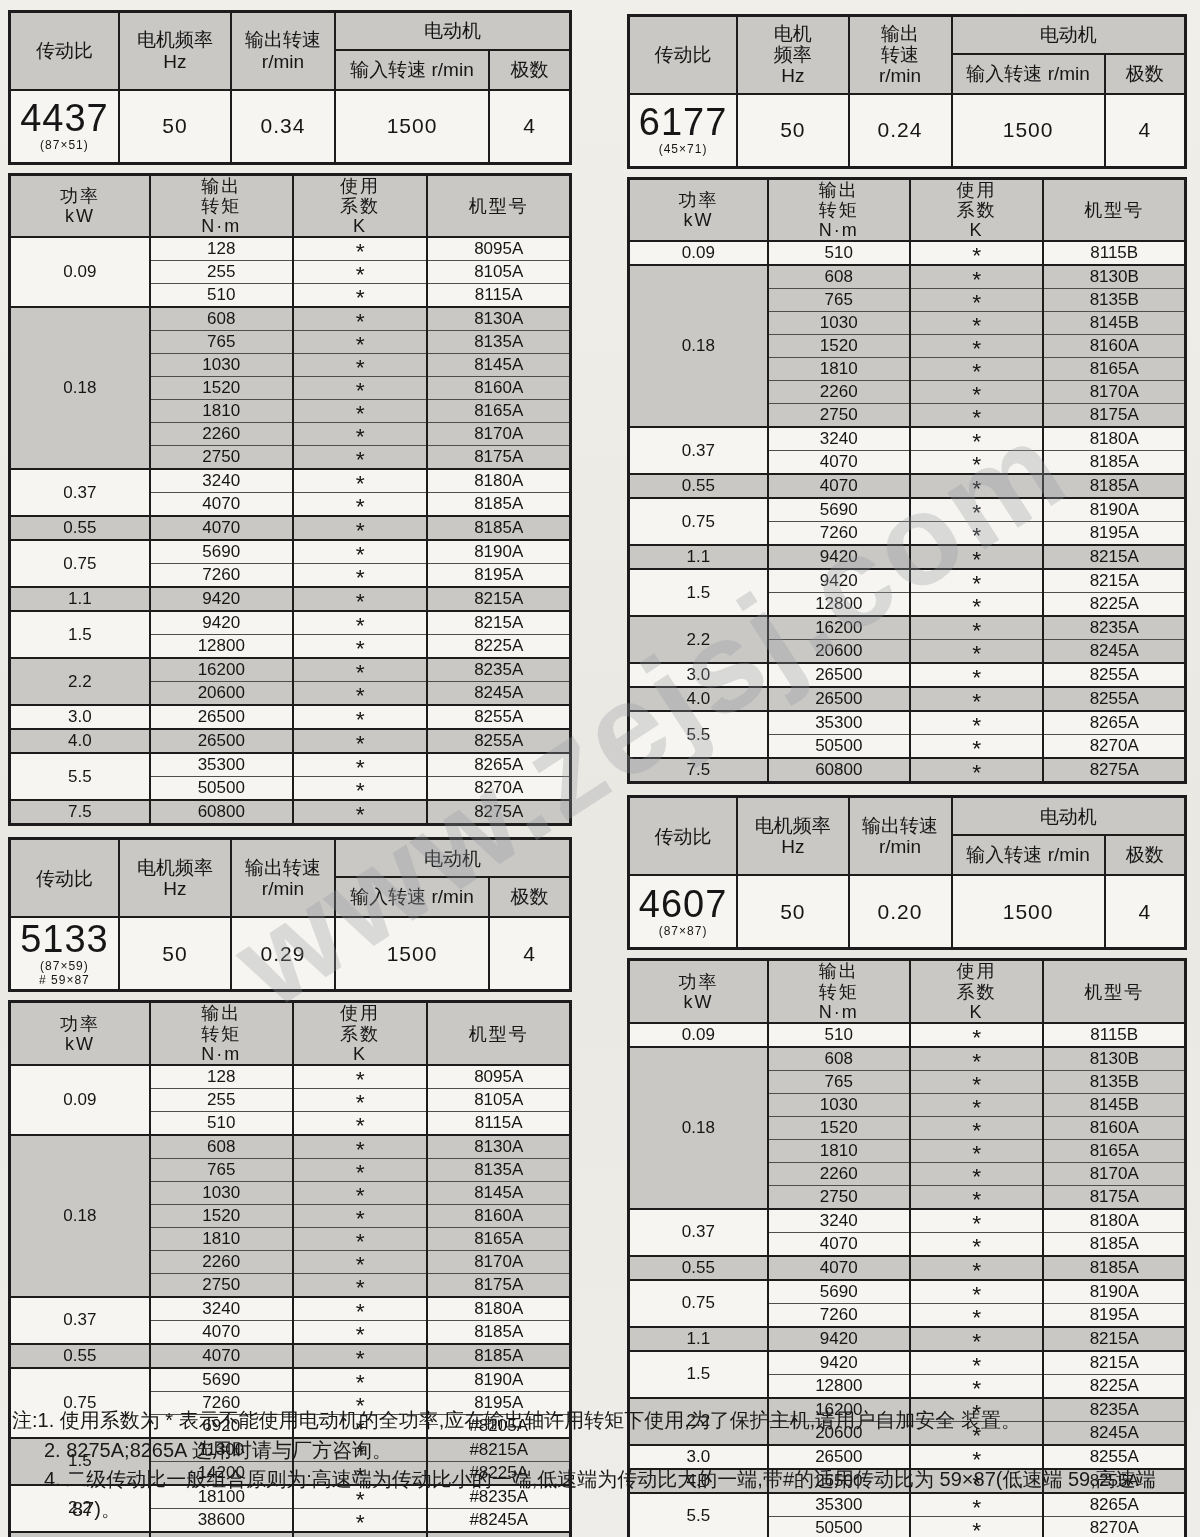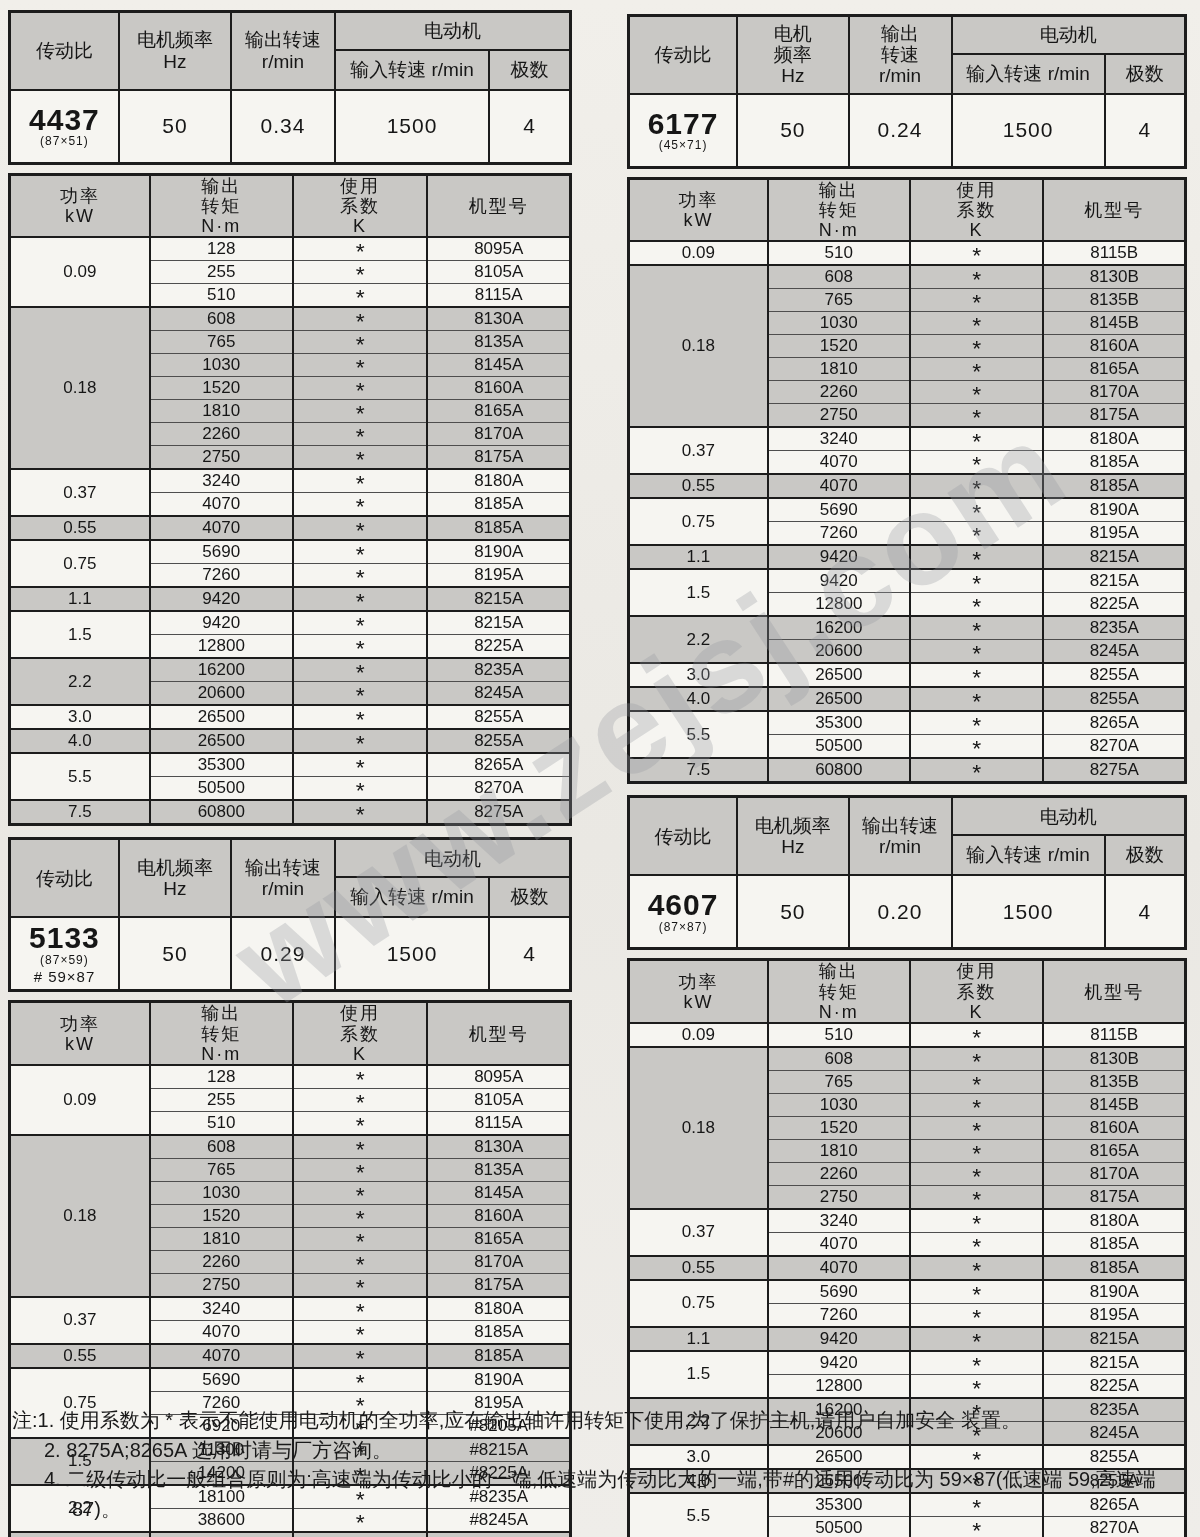--- a/index.html
+++ b/index.html
@@ -26,23 +26,23 @@
 
   table { border-collapse:collapse; width:100%; table-layout:fixed; }
   .spec, .data { border:3px solid #1c1c1c; background:#f6f5f1; }
 
   
   .spec td { border:2px solid #1c1c1c; text-align:center; vertical-align:middle; }
   .spec .hdr { background:#c9c8c5; font-size:19px; line-height:1.12; white-space:pre-line; }
   .spec .r1 { height:38px; }
   .spec .r2 { height:40px; }
   .spec .vals td { height:74px; background:#f6f5f1; font-size:21px; letter-spacing:1px; }
-  .rmain { font-size:30px; font-weight:bold; letter-spacing:1px; line-height:1.05; }
+  .rmain { font-size:38px; font-weight:normal; letter-spacing:1px; line-height:1.05; }
   .rsub  { font-size:12px; line-height:1.15; }
-  .rsub2 { font-size:15px; line-height:1.15; }
+  .rsub2 { font-size:12px; line-height:1.15; }
   .spec { margin-bottom:8px; }
 
   
   .data thead th {
     background:#c9c8c5; border:2px solid #1c1c1c; font-weight:normal;
     font-size:18px; line-height:1.12; white-space:pre-line; height:58px;
     vertical-align:middle; letter-spacing:2px;
   }
   .data tbody td {
     border-left:2px solid #1c1c1c; border-right:2px solid #1c1c1c;

